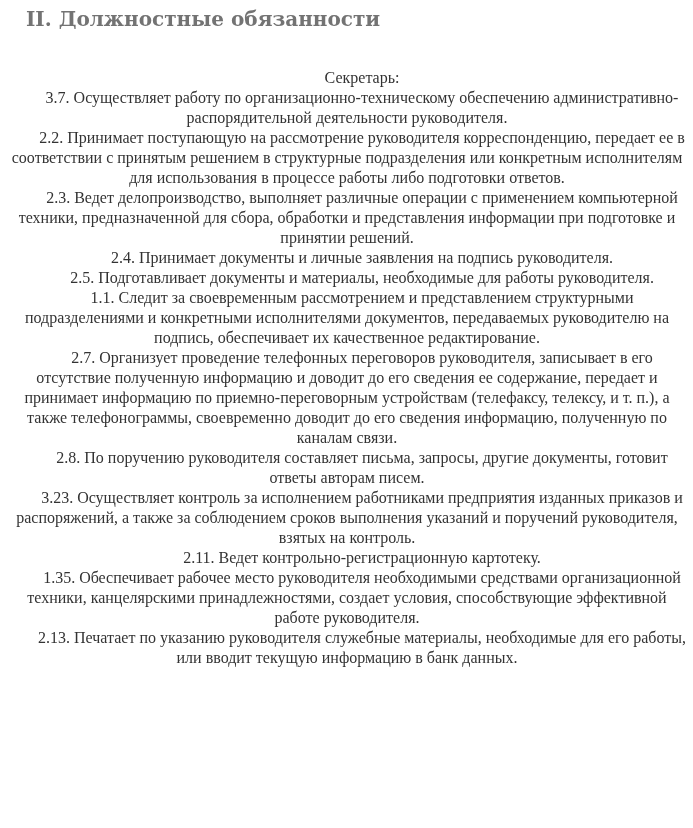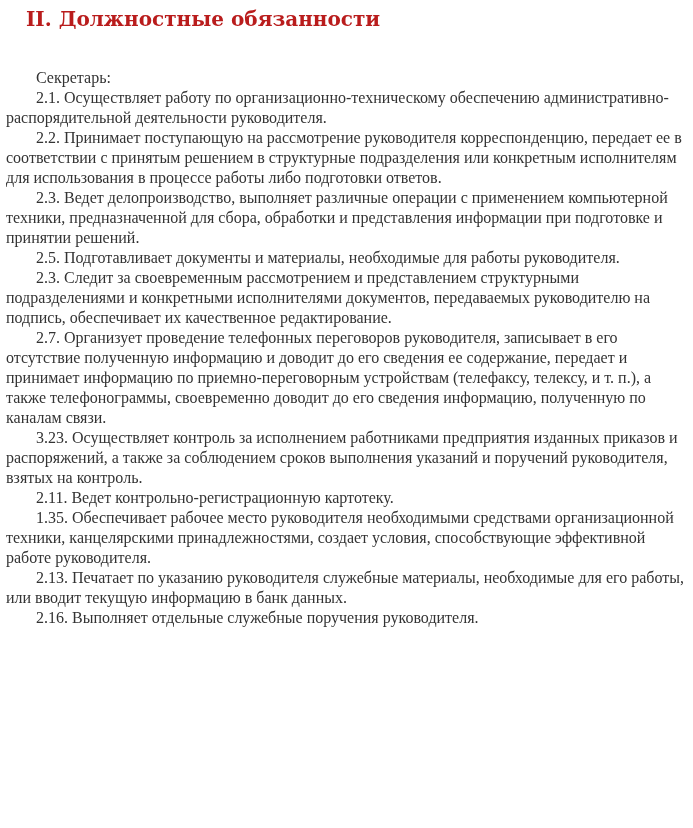--- a/index.html
+++ b/index.html
@@ -17,46 +17,47 @@
     min-height: 828px;
     box-sizing: border-box;
     padding: 4px 5px 10px 6px;
     background: #ffffff;
   }
   .section-title {
     font-family: "DejaVu Serif", "Liberation Serif", serif;
     font-weight: bold;
     font-size: 20px;
     line-height: 26px;
-    color: #b91c1c;
+    color: #737373;
     margin: 2px 0 36px 20px;
   }
   .doc-body p {
     margin: 0;
     padding: 0;
     font-size: 16px;
     line-height: 20px;
     text-indent: 30px;
-    text-align: left;
+    text-align: center;
   }
 </style>
 </head>
 <body>
 
 <div class="page">
   <h2 class="section-title">II. Должностные обязанности</h2>
 
   <div class="doc-body">
     <p>Секретарь:</p>
-    <p>2.1. Осуществляет работу по организационно-техническому обеспечению административно-распорядительной деятельности руководителя.</p>
+    <p>3.7. Осуществляет работу по организационно-техническому обеспечению административно-распорядительной деятельности руководителя.</p>
     <p>2.2. Принимает поступающую на рассмотрение руководителя корреспонденцию, передает ее в соответствии с принятым решением в структурные подразделения или конкретным исполнителям для использования в процессе работы либо подготовки ответов.</p>
     <p>2.3. Ведет делопроизводство, выполняет различные операции с применением компьютерной техники, предназначенной для сбора, обработки и представления информации при подготовке и принятии решений.</p>
+    <p>2.4. Принимает документы и личные заявления на подпись руководителя.</p>
     <p>2.5. Подготавливает документы и материалы, необходимые для работы руководителя.</p>
-    <p>2.3. Следит за своевременным рассмотрением и представлением структурными подразделениями и конкретными исполнителями документов, передаваемых руководителю на подпись, обеспечивает их качественное редактирование.</p>
+    <p>1.1. Следит за своевременным рассмотрением и представлением структурными подразделениями и конкретными исполнителями документов, передаваемых руководителю на подпись, обеспечивает их качественное редактирование.</p>
     <p>2.7. Организует проведение телефонных переговоров руководителя, записывает в его отсутствие полученную информацию и доводит до его сведения ее содержание, передает и принимает информацию по приемно-переговорным устройствам (телефаксу, телексу, и т. п.), а также телефонограммы, своевременно доводит до его сведения информацию, полученную по каналам связи.</p>
+    <p>2.8. По поручению руководителя составляет письма, запросы, другие документы, готовит ответы авторам писем.</p>
     <p>3.23. Осуществляет контроль за исполнением работниками предприятия изданных приказов и распоряжений, а также за соблюдением сроков выполнения указаний и поручений руководителя, взятых на контроль.</p>
     <p>2.11. Ведет контрольно-регистрационную картотеку.</p>
     <p>1.35. Обеспечивает рабочее место руководителя необходимыми средствами организационной техники, канцелярскими принадлежностями, создает условия, способствующие эффективной работе руководителя.</p>
     <p>2.13. Печатает по указанию руководителя служебные материалы, необходимые для его работы, или вводит текущую информацию в банк данных.</p>
-    <p>2.16. Выполняет отдельные служебные поручения руководителя.</p>
 
   </div>
 </div>
 
 </body></html>

